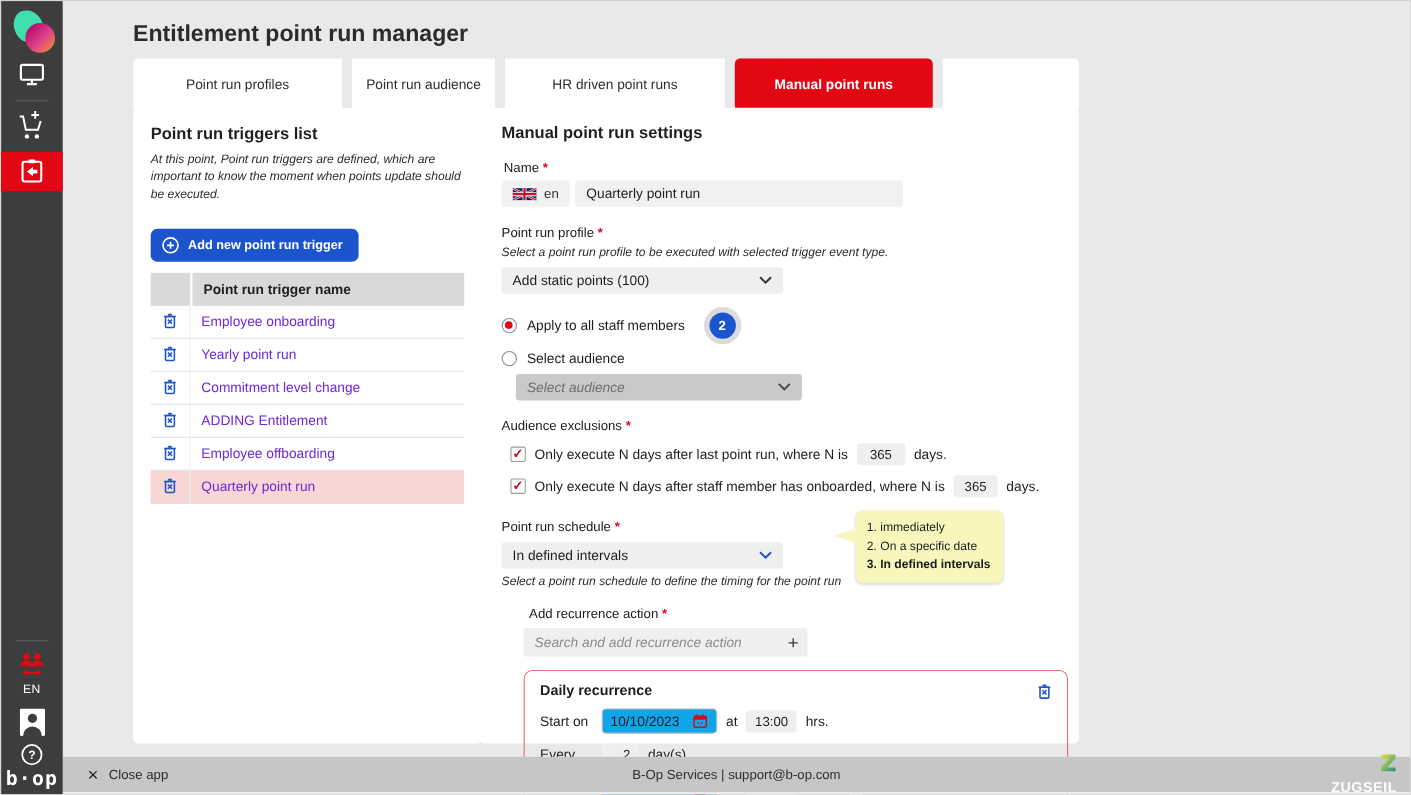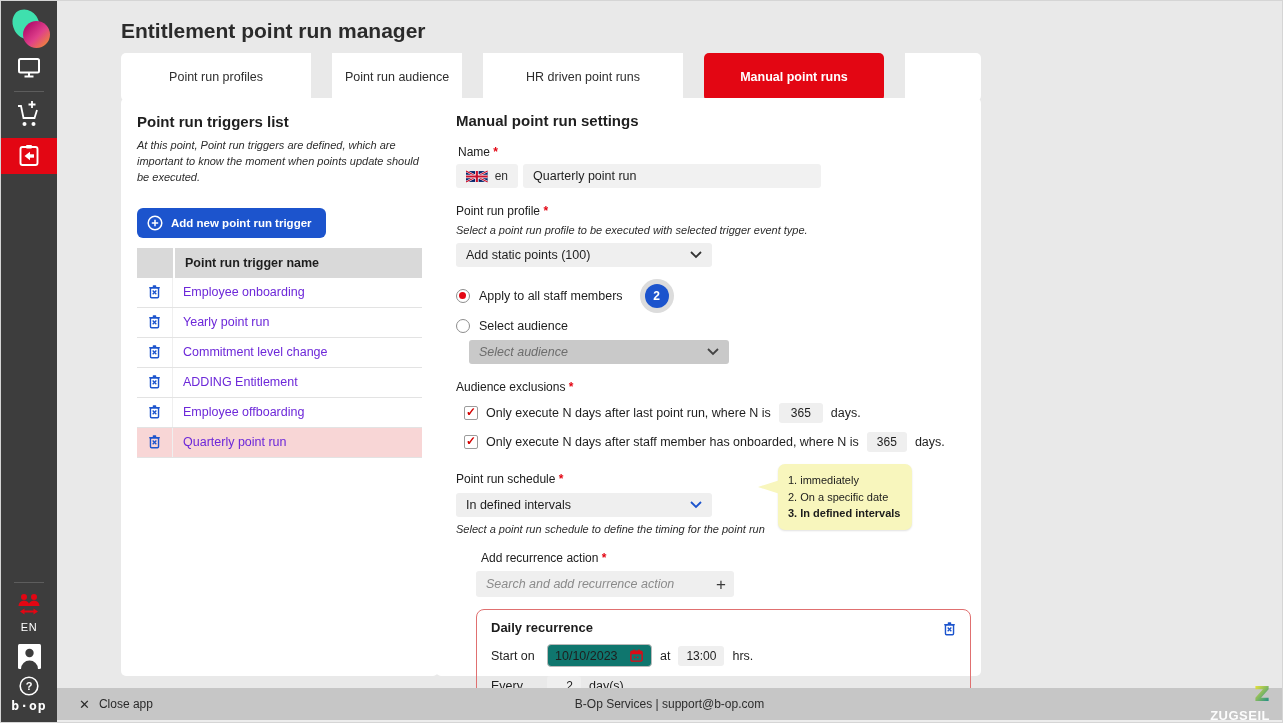--- a/index.html
+++ b/index.html
@@ -12,25 +12,25 @@
 
   
   .sidebar { position:absolute; left:0; top:0; bottom:0; width:56px; background:#3d3d3d; z-index:20; }
   .side-logo { position:absolute; left:10px; top:8px; width:40px; height:40px; }
   .logo-leaf { position:absolute; left:2px; top:0; width:26px; height:30px; background:#3fe0ae; border-radius:50% 60% 45% 55%; transform:rotate(-18deg); }
   .logo-circle { position:absolute; left:12px; top:12px; width:27px; height:27px; border-radius:50%; background:linear-gradient(135deg,#b81470 20%,#e0408a 55%,#ef8f2e 95%); }
   .side-icon { position:absolute; left:0; width:56px; display:flex; justify-content:center; }
   .side-div { position:absolute; left:13px; width:30px; height:1px; background:#5d5d5d; }
   .side-active { position:absolute; left:0; top:137px; width:56px; height:36px; background:#e30613; display:flex; align-items:center; justify-content:center; }
   .side-lang { position:absolute; left:0; top:620px; width:56px; text-align:center; color:#fff; font-size:11px; letter-spacing:.5px; }
-  .side-boplogo { position:absolute; left:0; top:697px; width:56px; text-align:center; color:#fff; font-size:13px; font-weight:bold; letter-spacing:1px; font-family:"DejaVu Sans Mono",monospace; }
+  .side-boplogo { position:absolute; left:0; top:697px; width:56px; text-align:center; color:#fff; font-size:18px; font-weight:bold; letter-spacing:1px; font-family:"DejaVu Sans Mono",monospace; }
 
   
   .page-title { position:absolute; left:120px; top:18px; font-size:21px; font-weight:bold; color:#2b2b2b; z-index:2; }
-  .tabbar { position:absolute; left:120px; top:52px; width:860px; height:48px; display:flex; column-gap:21px; z-index:2; border-radius:5px; overflow:hidden;text-align:center; }
+  .tabbar { position:absolute; left:120px; top:52px; width:860px; height:48px; display:flex; column-gap:9px; z-index:2; border-radius:5px; overflow:hidden;text-align:center; }
   .tab { background:#fff; display:flex; align-items:center; justify-content:center; font-size:12.5px; color:#2e2e2e; cursor:pointer; }
   .tab.active { background:#e30613; color:#fff; font-weight:bold; border-radius:5px; }
   .tab-filler { flex:1; background:#fff; }
 
   
   .panel { position:absolute; top:97px; height:578px; background:#fff; border-radius:5px; z-index:2; }
   .triggers-panel { left:120px; width:317px; padding:15px 16px; }
   .settings-panel { left:435px; width:545px; padding:14px 20px; }
   .panel-title { font-size:15px; font-weight:bold; color:#1f1f1f; }
   .triggers-desc { font-size:11px; font-style:italic; color:#2c2c2c; margin-top:8px; line-height:1.45; }
@@ -78,21 +78,21 @@
   .search-row { margin-left:20px; margin-top:6px; width:258px; background:#efefef; border-radius:3px; display:flex; align-items:center; padding:2px 8px 2px 2px; }
   .search-input { flex:1; background:transparent; border:none; outline:none; font-size:12.5px; padding:4px 8px; font-family:inherit; color:#1e1e1e; }
   .search-input::placeholder { font-style:italic; color:#8b8b8b; }
   .plus-glyph { font-size:17px; color:#3a3a3a; line-height:1; cursor:pointer; }
 
   .daily-box { position:relative; margin:12px 0 0 20px; width:495px; border:1.5px solid #e07070; border-radius:8px; padding:10px 14px 12px; }
   .daily-title { font-size:13px; font-weight:bold; color:#1c1c1c; }
   .daily-trash { position:absolute; right:12px; top:10px; cursor:pointer; }
   .daily-row { display:flex; align-items:center; gap:8px; margin-top:9px; font-size:12.5px; color:#1e1e1e; }
   .daily-row .rlabel { width:48px; }
-  .datebox { display:flex; align-items:center; gap:8px; background:#0f766e; border:1px solid #b9b9b9; border-radius:4px; padding:3px 7px; cursor:pointer; }
+  .datebox { display:flex; align-items:center; gap:8px; background:#0ea5e9; border:1px solid #b9b9b9; border-radius:4px; padding:3px 7px; cursor:pointer; }
   .datebox .dval { font-size:12.5px; width:66px; }
   .timebox { width:46px; }
   .numbox { width:34px; text-align:right; }
 
   
   .rightbar { position:absolute; right:0; top:0; width:248px; height:690px; background:#fff; border-left:1px solid #dcdcdc; z-index:3; }
   .details-head { display:flex; align-items:center; gap:14px; margin:24px 0 0 18px; }
   .burger { display:flex; flex-direction:column; gap:3px; cursor:pointer; }
   .burger span { width:18px; height:2.5px; background:#e30613; border-radius:1px; }
   .details-title { font-size:15px; color:#1c1c1c; }

